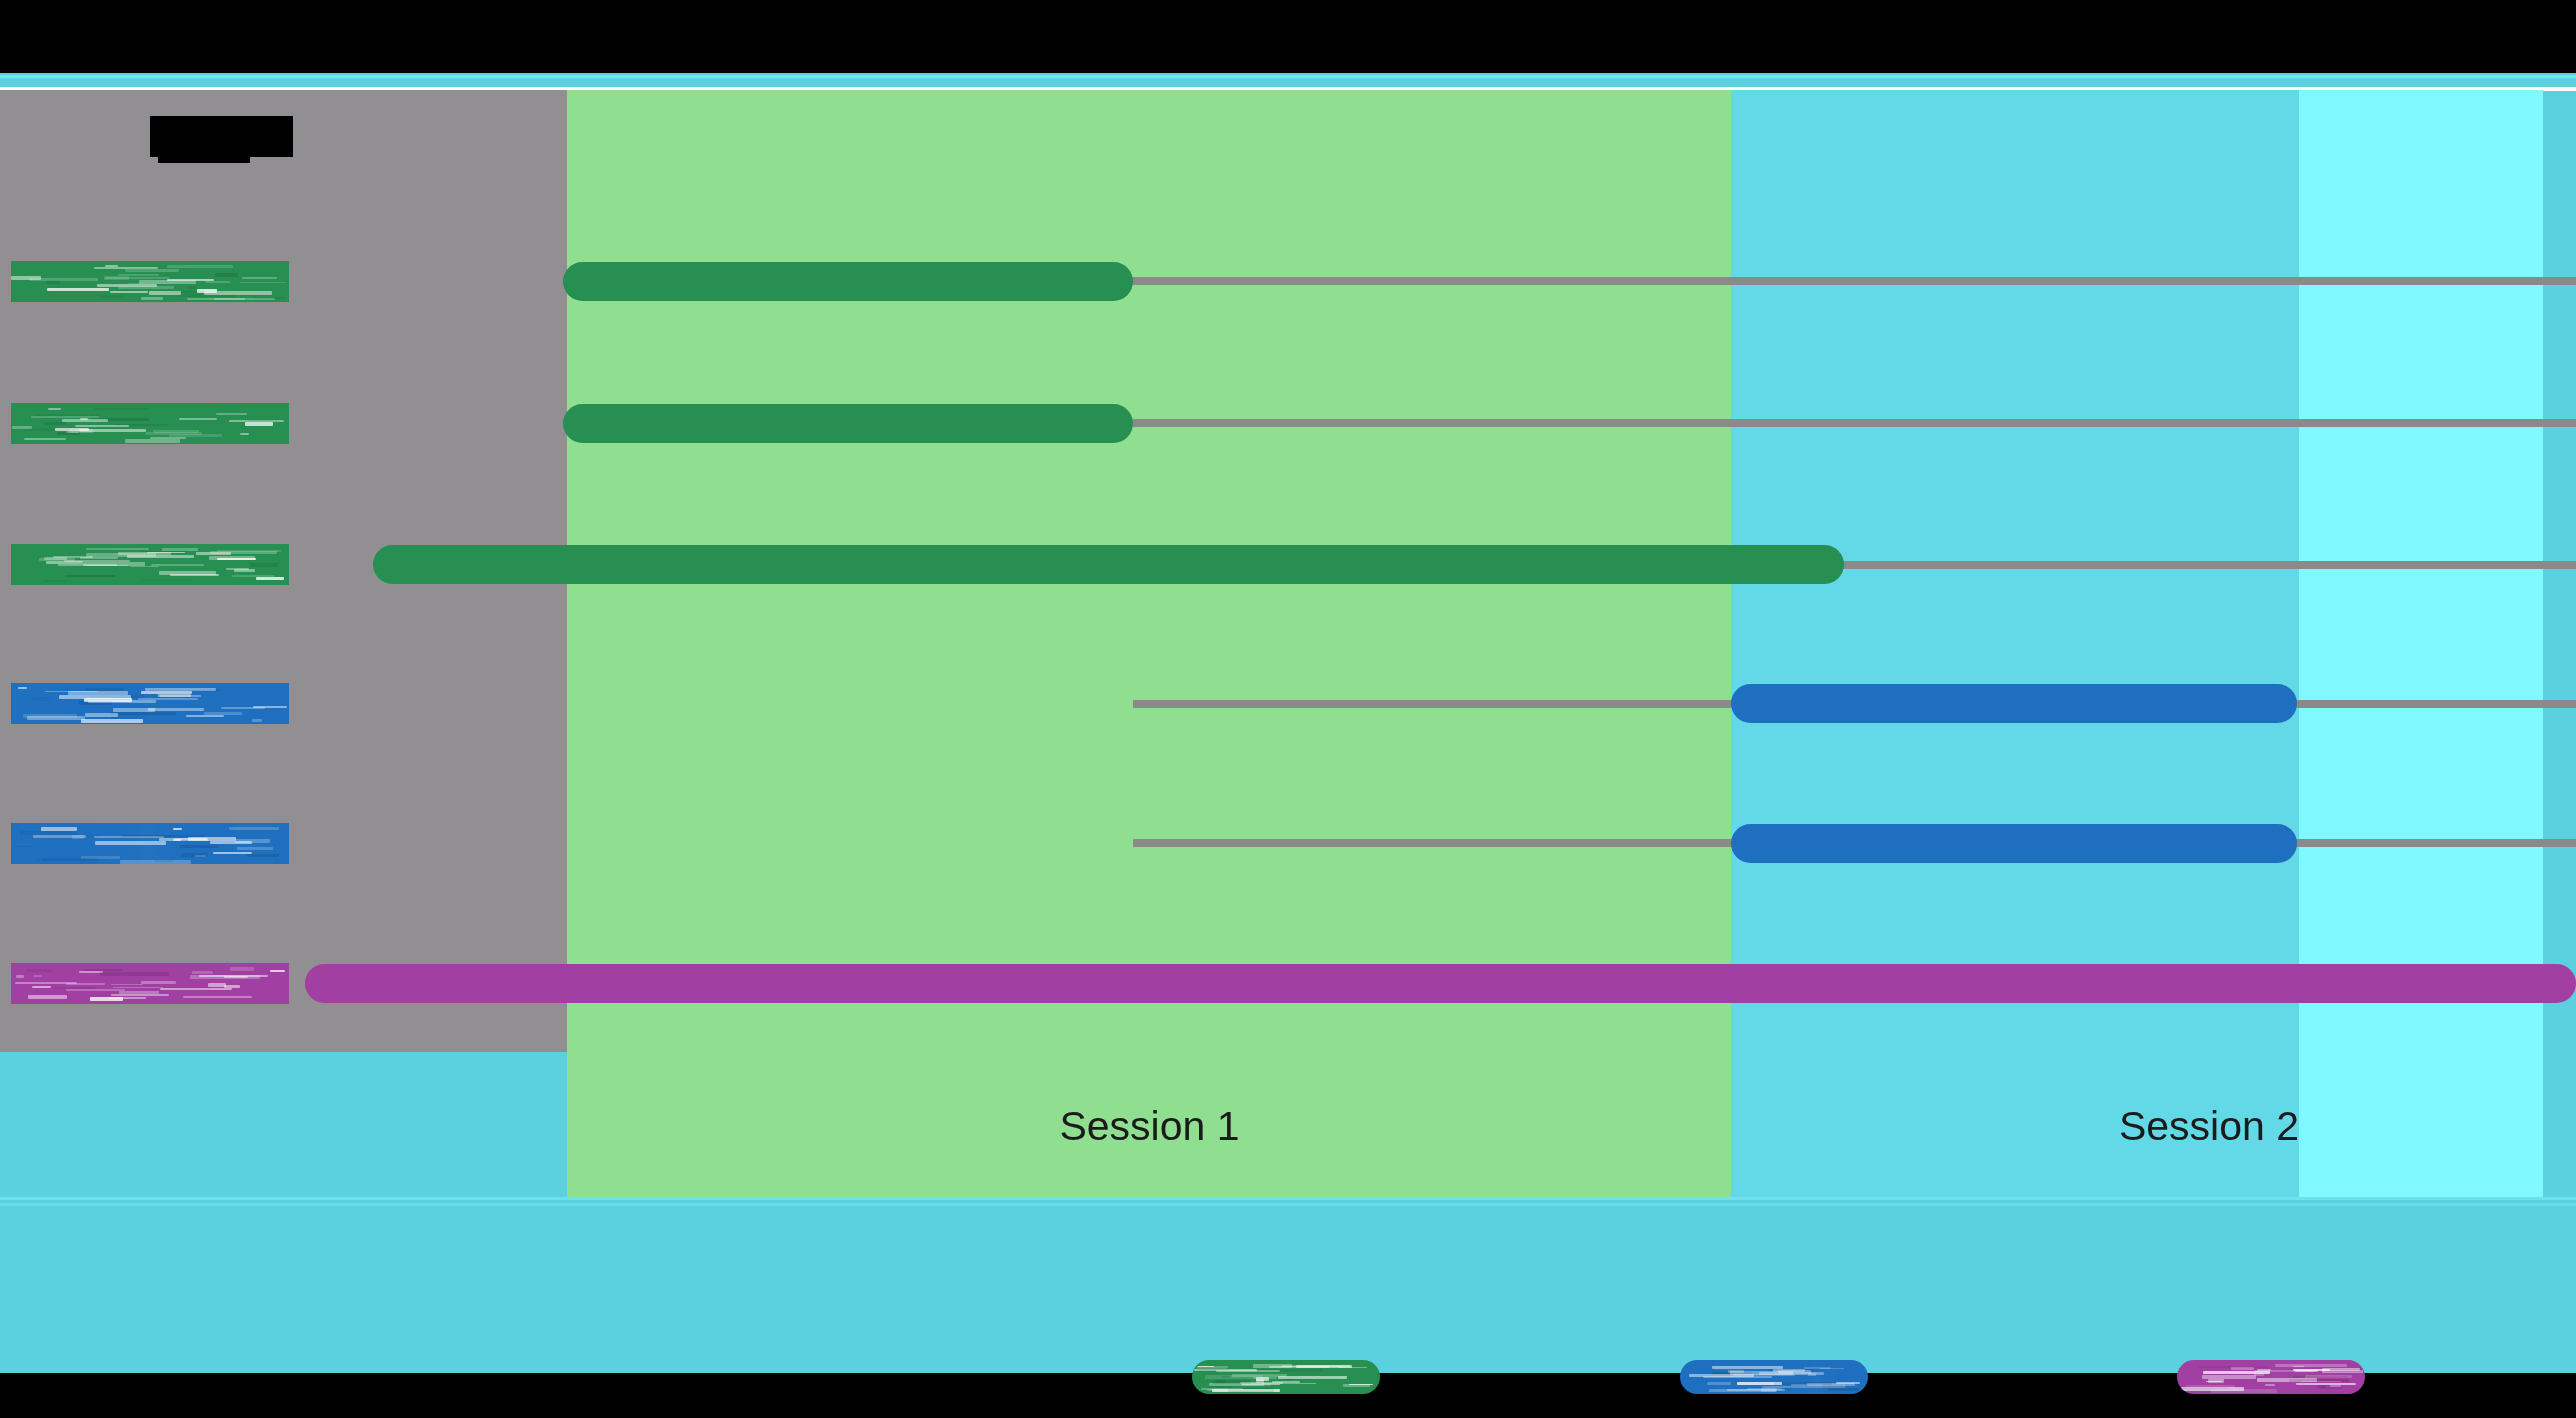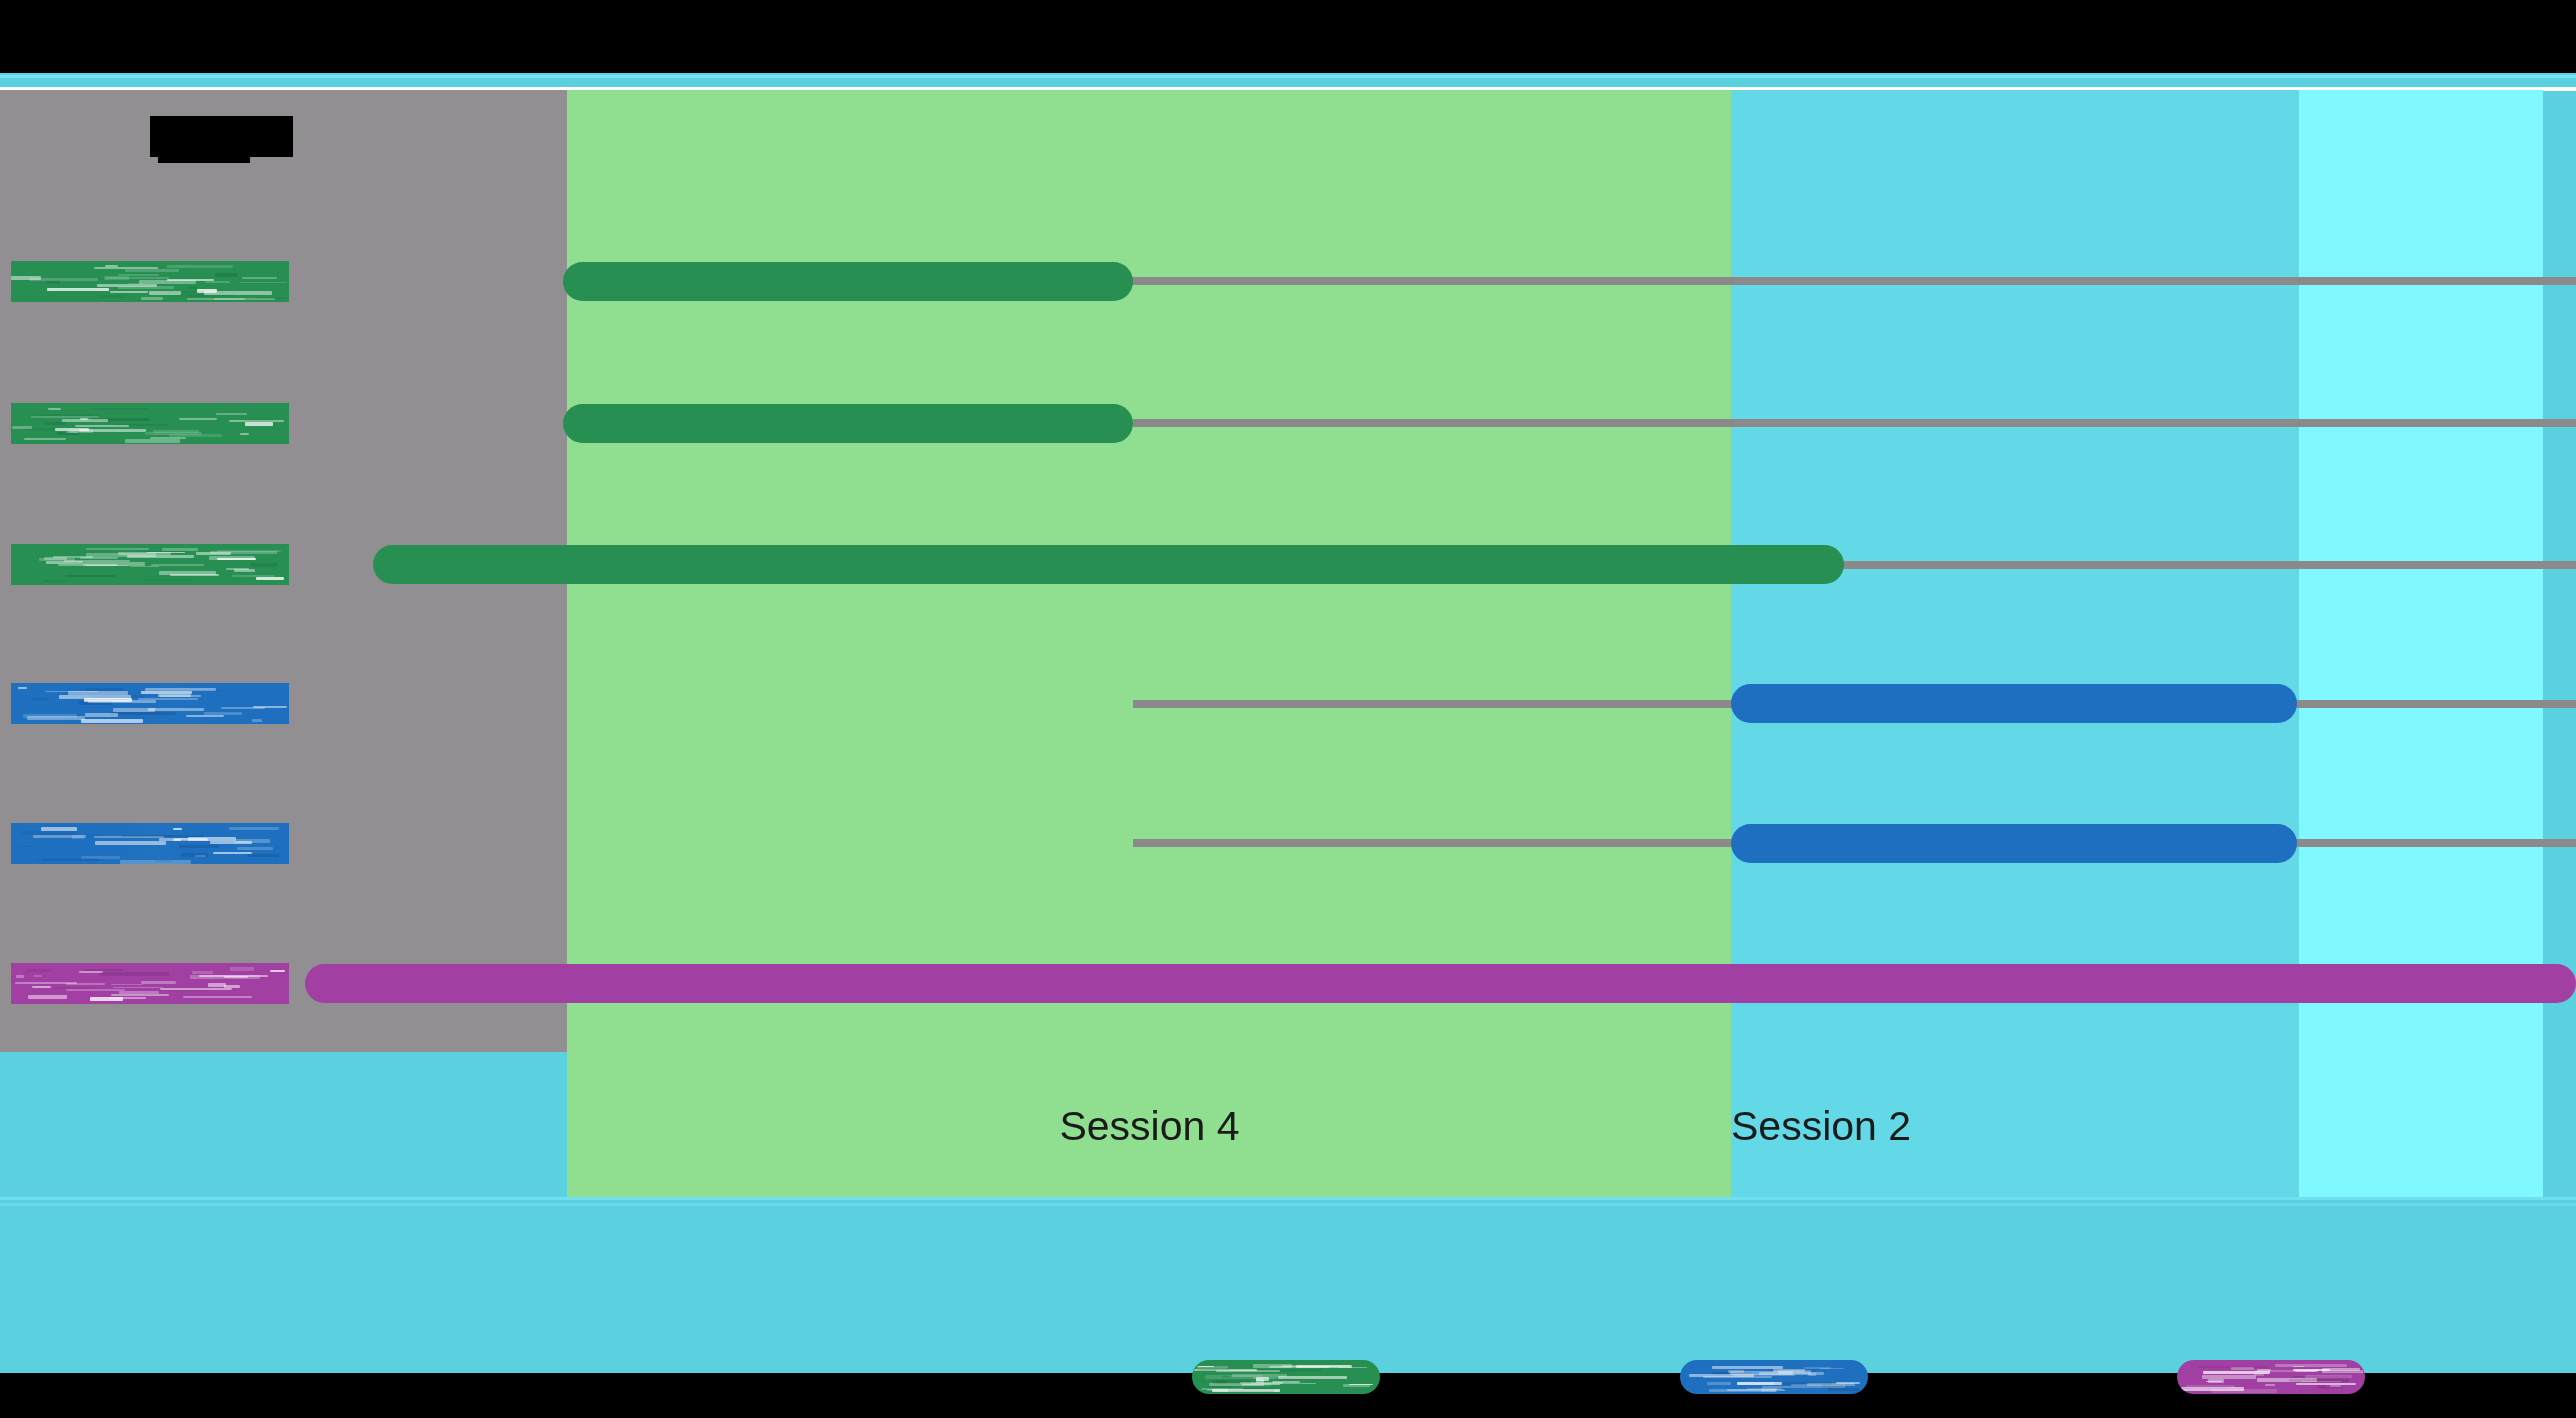--- a/index.html
+++ b/index.html
@@ -47,22 +47,22 @@
   <div class="fig-hairline" style="top:1203px;opacity:.55;"></div>
 
   <div class="panel-top-rule"></div>
 
   <div class="plot-panel"></div>
 
   <div class="band" id="band-1" style="left: 567px; width: 1165px; top: 90px; height: 1107px; background: rgb(144, 223, 144);"></div>
   <div class="band" id="band-2" style="left: 1731px; width: 568px; top: 90px; height: 1107px; background: rgb(99, 216, 230);"></div>
   <div class="band" id="band-3" style="left: 2299px; width: 244px; top: 90px; height: 1107px; background: rgb(127, 249, 255);"></div>
 
-  <div id="band-label-1" style="position:absolute;width:1165px;left:567px;top:1103px;text-align:center;font-size:41px;color:#1b1b1b;">Session 4</div>
-  <div id="band-label-2" style="position:absolute;width:568px;left:1731px;top:1103px;text-align:left;font-size:41px;color:#1b1b1b;">Session 2</div>
+  <div id="band-label-1" style="position:absolute;width:1165px;left:567px;top:1103px;text-align:center;font-size:41px;color:#1b1b1b;">Session 1</div>
+  <div id="band-label-2" style="position:absolute;width:568px;left:1731px;top:1103px;text-align:right;font-size:41px;color:#1b1b1b;">Session 2</div>
 
   <div id="connectors">
       <div class="row-line" style="left: 567px; width: 2009px; top: 277px; background: rgb(138, 138, 138);"></div>
       <div class="row-line" style="left: 1133px; width: 1443px; top: 419px; background: rgb(138, 138, 138);"></div>
       <div class="row-line" style="left: 1133px; width: 1443px; top: 561px; background: rgb(138, 138, 138);"></div>
       <div class="row-line" style="left: 1133px; width: 1443px; top: 700px; background: rgb(138, 138, 138);"></div>
       <div class="row-line" style="left: 1133px; width: 1443px; top: 839px; background: rgb(138, 138, 138);"></div>
     </div>
 
   <div id="bars">

